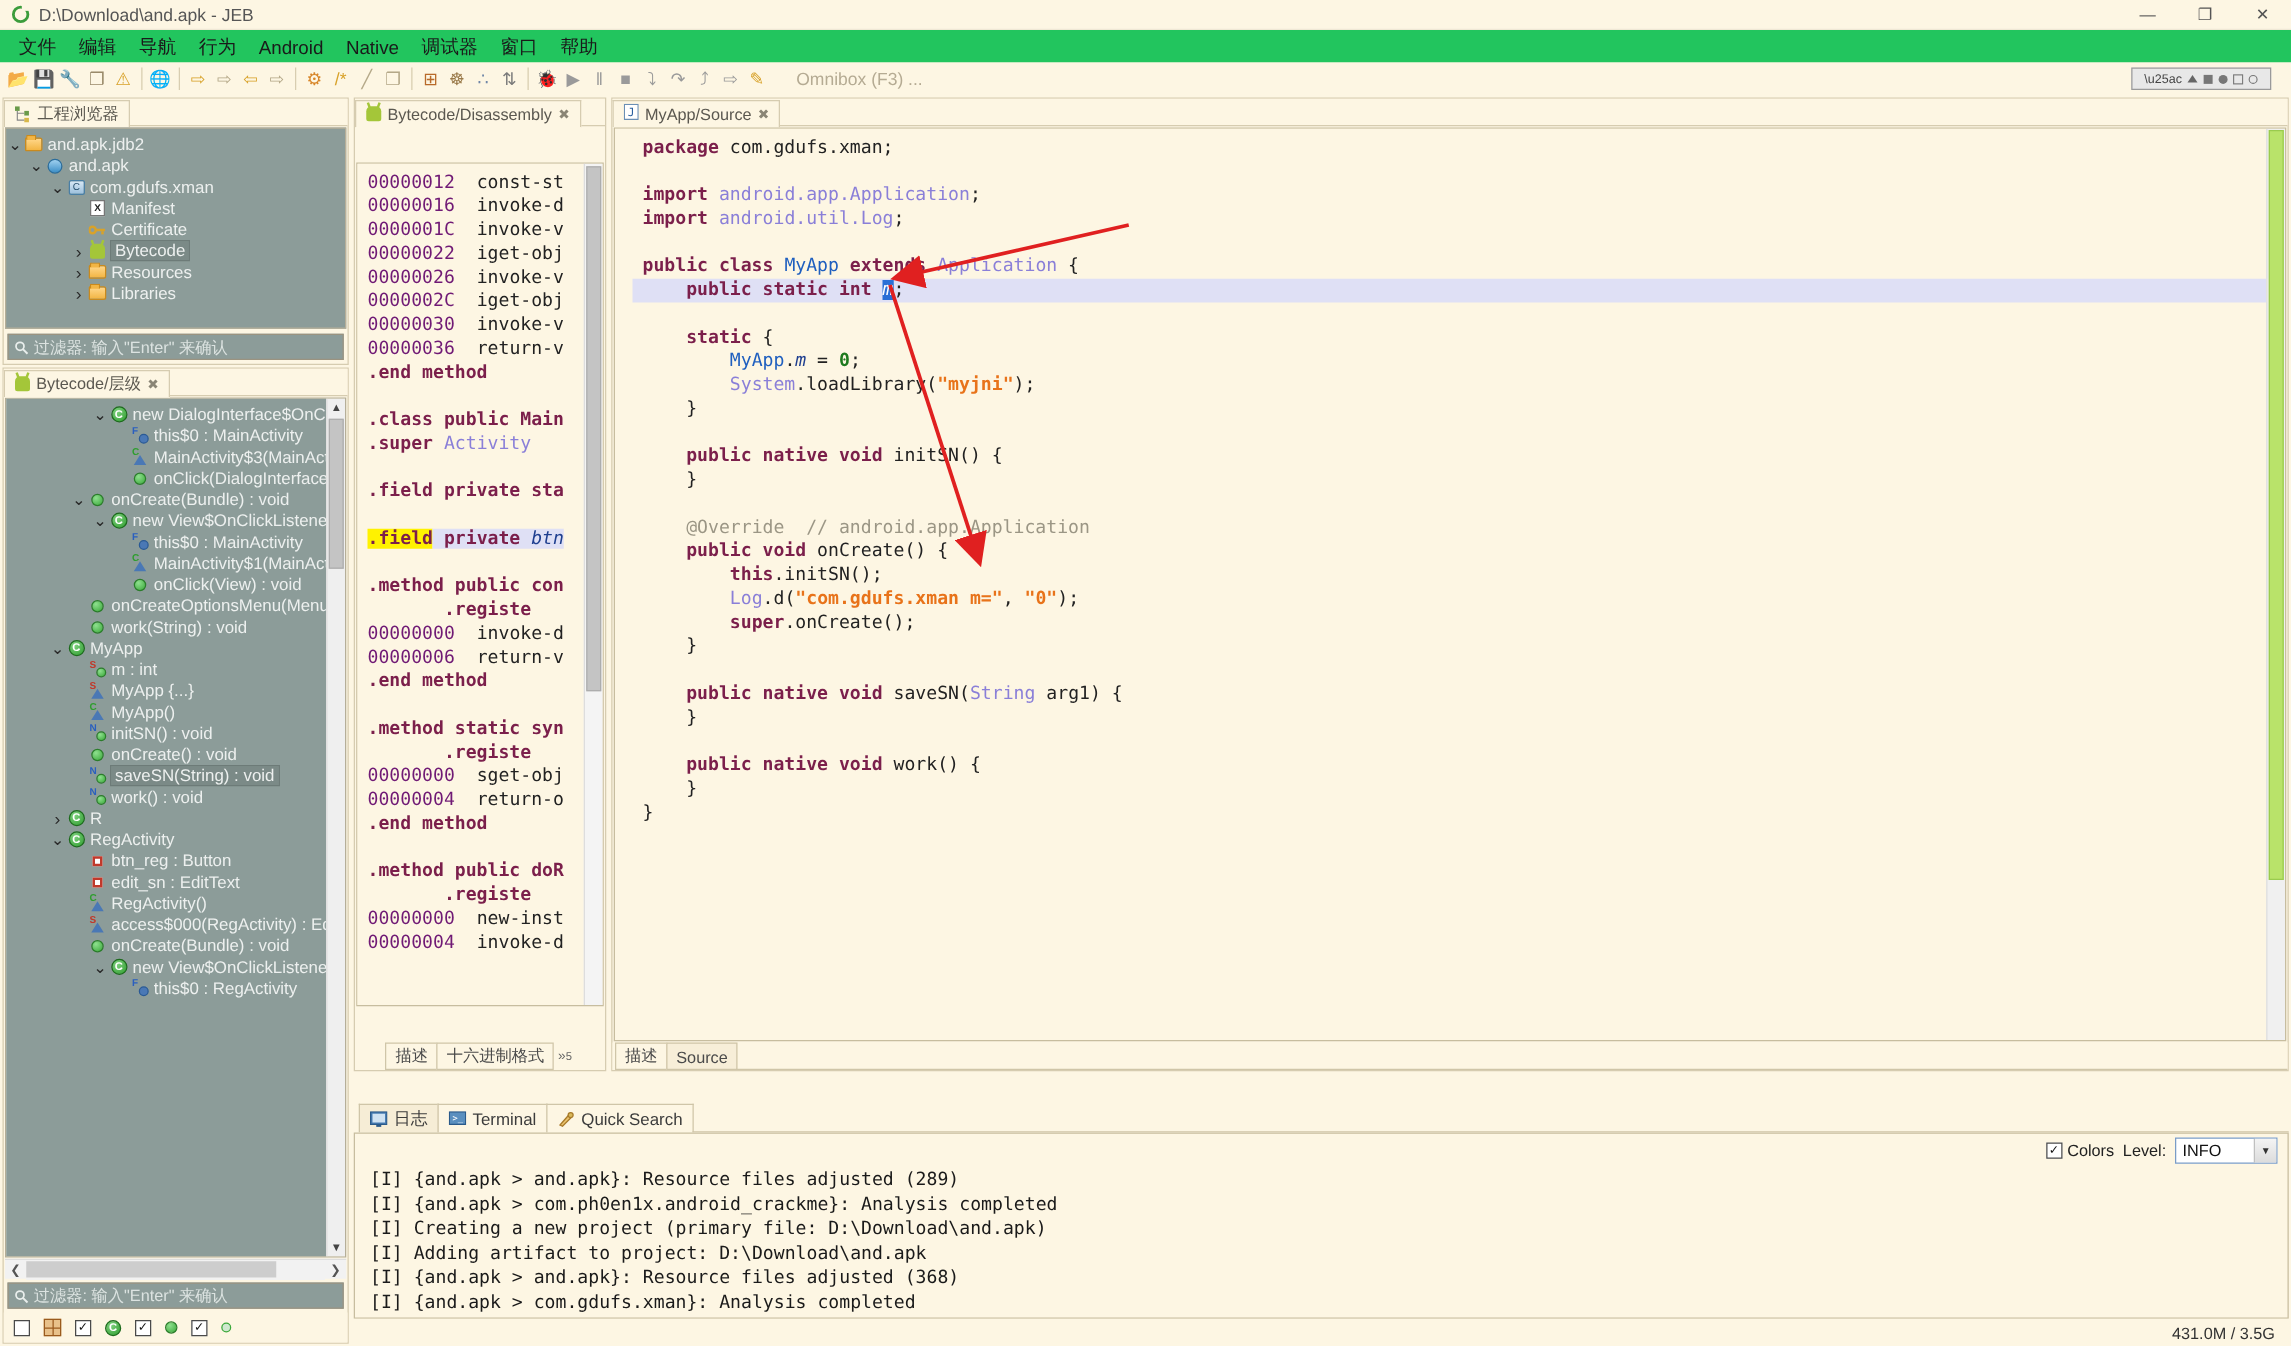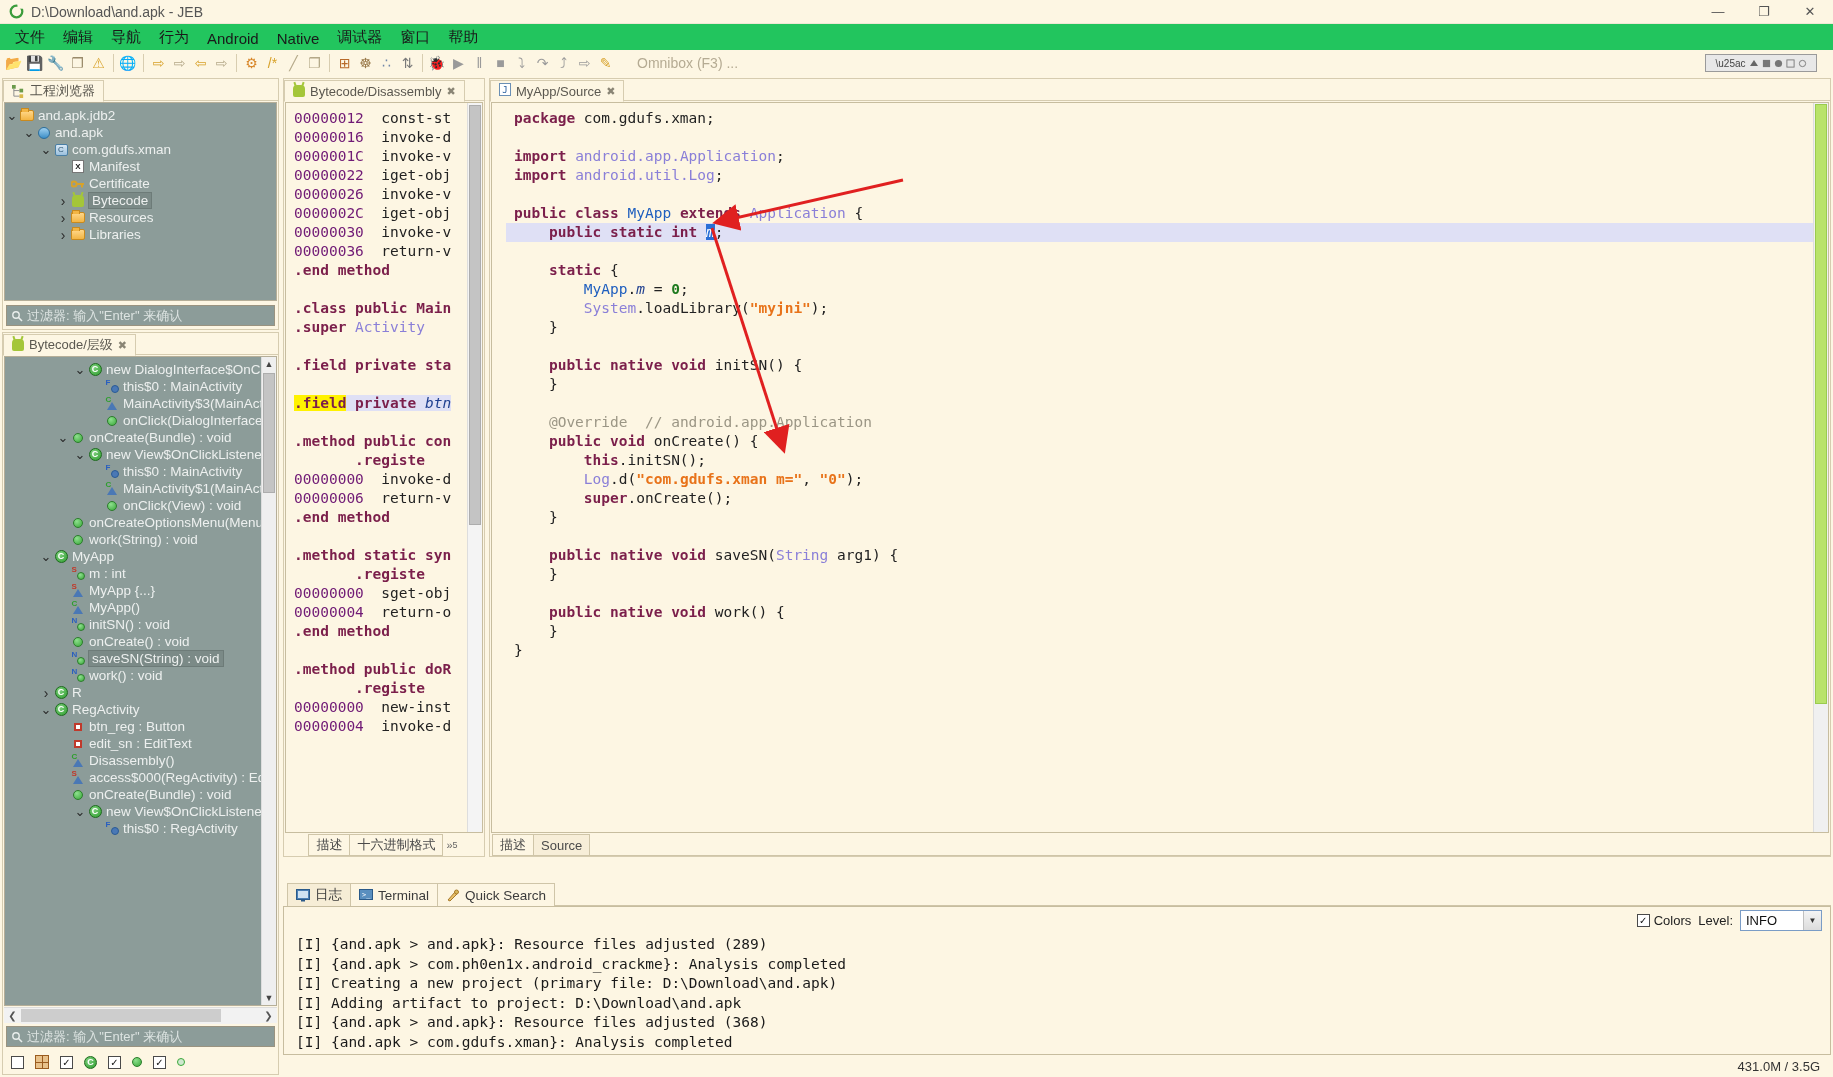--- a/index.html
+++ b/index.html
@@ -562,21 +562,21 @@
             <circle cx="5" cy="5" r="3.5" fill="none" stroke="#777"></circle>
           </svg>
       </div>
     </div>
   </div>
 
   <div class="main">
 
     <div class="left-col">
 
-      <div class="panel" style="height:252px;">
+      <div class="panel" style="height:214px;">
         <div class="tabstrip">
           <div class="tab active">
             <svg width="13" height="13" viewBox="0 0 14 14">
               <rect x="0" y="0" width="4" height="4" fill="#6a9a4a"></rect>
               <rect x="8" y="4" width="4" height="4" fill="#6a9a4a"></rect>
               <rect x="8" y="10" width="4" height="4" fill="#d8b84a"></rect>
               <path d="M2 4 L2 12 L8 12 M2 6 L8 6" stroke="#888" fill="none" stroke-width="1"></path>
             </svg>
             <span>工程浏览器</span>
           </div>
@@ -858,21 +858,21 @@
                 <span class="lbl">edit_sn : EditText</span>
               </div>
               <div class="tnode" style="padding-left: 51px;">
                 <span class="arrow"></span>
                 <span class="ic">
                   <span class="ico-f">
                     <span class="badge" style="color:#2e9e2e;">C</span>
                     <span class="ico-tri" style="position:absolute;left:1px;bottom:0;"></span>
                   </span>
                 </span>
-                <span class="lbl">Disassembly()</span>
+                <span class="lbl">RegActivity()</span>
               </div>
               <div class="tnode" style="padding-left: 51px;">
                 <span class="arrow"></span>
                 <span class="ic">
                   <span class="ico-f">
                     <span class="badge" style="color:#c0392b;">S</span>
                     <span class="ico-tri" style="position:absolute;left:1px;bottom:0;"></span>
                   </span>
                 </span>
                 <span class="lbl">access$000(RegActivity) : EditText</span>
@@ -934,21 +934,21 @@
           <div class="chk">✓</div>
           <div style="width:8px;height:8px;border-radius:50%;border:1px solid #3aa83a;background:#cfe8cf;"></div>
         </div>
       </div>
     </div>
 
     <div class="right-col">
 
       <div class="editor-row">
 
-        <div class="panel" style="width:202px;flex:none;">
+        <div class="panel" style="width:202px;flex:none;gap:28px;">
           <div class="tabstrip">
             <div class="tab active">
               <span class="ico-android"></span>
               <span>Bytecode/Disassembly</span>
               <span class="tab-close">✖</span>
             </div>
             <div class="tabstrip-filler"></div>
           </div>
           <div style="flex:1;display:flex;min-height:0;margin:1px;border:1px solid #c7bd9f;">
             <div class="code-pane" id="bytecode-code" style="border:none;margin:0;"><div class="code-line"><span class="addr">00000012</span>  <span class="pln">const-st</span></div><div class="code-line"><span class="addr">00000016</span>  <span class="pln">invoke-d</span></div><div class="code-line"><span class="addr">0000001C</span>  <span class="pln">invoke-v</span></div><div class="code-line"><span class="addr">00000022</span>  <span class="pln">iget-obj</span></div><div class="code-line"><span class="addr">00000026</span>  <span class="pln">invoke-v</span></div><div class="code-line"><span class="addr">0000002C</span>  <span class="pln">iget-obj</span></div><div class="code-line"><span class="addr">00000030</span>  <span class="pln">invoke-v</span></div><div class="code-line"><span class="addr">00000036</span>  <span class="pln">return-v</span></div><div class="code-line"><span class="kw">.end method</span></div><div class="code-line">&nbsp;</div><div class="code-line"><span class="kw">.class public</span><span class="kw"> Main</span></div><div class="code-line"><span class="kw">.super</span><span class="typ"> Activity</span></div><div class="code-line">&nbsp;</div><div class="code-line"><span class="kw">.field private sta</span></div><div class="code-line">&nbsp;</div><div class="code-line" style="background: transparent;"><span class="kw hl-yellow">.field</span><span class="sel-line"><span class="kw"> private </span><span class="fld">btn</span></span></div><div class="code-line">&nbsp;</div><div class="code-line"><span class="kw">.method public con</span></div><div class="code-line">       <span class="kw">.registe</span></div><div class="code-line"><span class="addr">00000000</span>  <span class="pln">invoke-d</span></div><div class="code-line"><span class="addr">00000006</span>  <span class="pln">return-v</span></div><div class="code-line"><span class="kw">.end method</span></div><div class="code-line">&nbsp;</div><div class="code-line"><span class="kw">.method static syn</span></div><div class="code-line">       <span class="kw">.registe</span></div><div class="code-line"><span class="addr">00000000</span>  <span class="pln">sget-obj</span></div><div class="code-line"><span class="addr">00000004</span>  <span class="pln">return-o</span></div><div class="code-line"><span class="kw">.end method</span></div><div class="code-line">&nbsp;</div><div class="code-line"><span class="kw">.method public doR</span></div><div class="code-line">       <span class="kw">.registe</span></div><div class="code-line"><span class="addr">00000000</span>  <span class="pln">new-inst</span></div><div class="code-line"><span class="addr">00000004</span>  <span class="pln">invoke-d</span></div></div>

